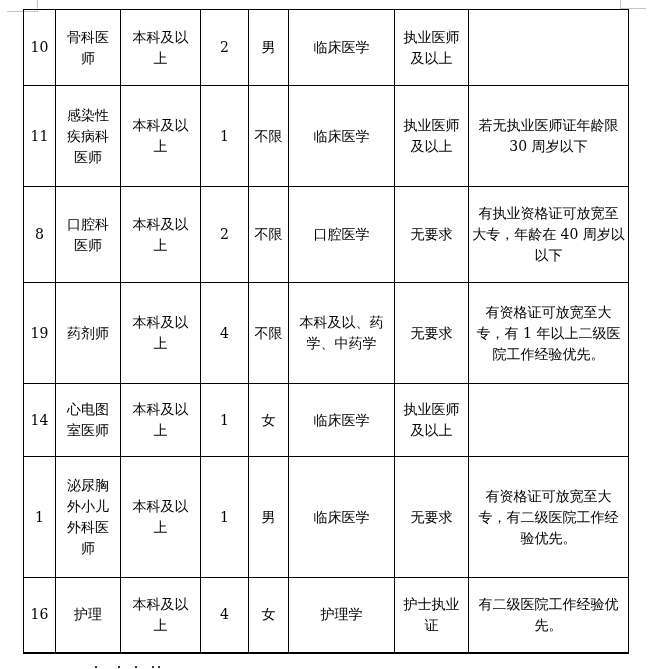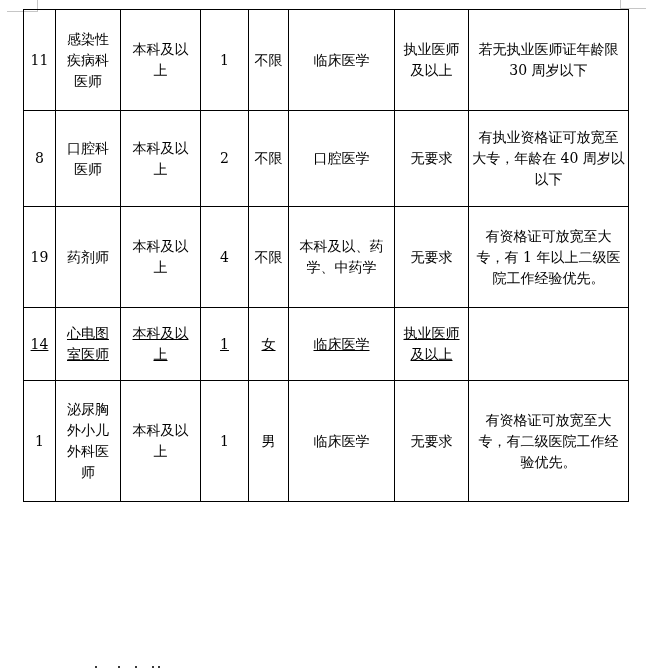--- a/index.html
+++ b/index.html
@@ -27,21 +27,21 @@
     font-size: 14px;
     line-height: 1.5;
     white-space: pre-line;
     padding: 0 1px;
     overflow: hidden;
   }
   tr.r0 { height: 76px; }
   tr.r1 { height: 101px; }
   tr.r2 { height: 96px; }
   tr.r3 { height: 101px; }
-  tr.r4 { height: 73px; text-decoration: underline; }
+  tr.r4 { height: 73px; }
   tr.r5 { height: 121px; }
   tr.r6 { height: 75px; }
   tr.r6 td { border-bottom-width: 2px; }
 
   
   .artifact { position: absolute; background: #c6c6c6; }
   .art-tl-v { left: 37px;  top: 0;   width: 1px;  height: 12px; }
   .art-tl-h { left: 7px;   top: 11px; width: 31px; height: 1px; }
   .art-tr-v { left: 620px; top: 0;   width: 1px;  height: 8px; }
   .art-tr-h { left: 620px; top: 8px; width: 26px; height: 1px; }
@@ -70,20 +70,33 @@
       <col style="width:32px">
       <col style="width:65px">
       <col style="width:80px">
       <col style="width:48px">
       <col style="width:40px">
       <col style="width:106px">
       <col style="width:74px">
       <col style="width:160px">
     </colgroup>
     <tbody>
+      <tr class="r0">
+        <td>10</td>
+        <td>骨科医
+师</td>
+        <td>本科及以
+上</td>
+        <td>2</td>
+        <td>男</td>
+        <td>临床医学</td>
+        <td>执业医师
+及以上</td>
+        <td></td>
+      </tr>
       <tr class="r1">
         <td>11</td>
         <td>感染性
 疾病科
 医师</td>
         <td>本科及以
 上</td>
         <td>1</td>
         <td>不限</td>
         <td>临床医学</td>
@@ -142,18 +155,31 @@
         <td>本科及以
 上</td>
         <td>1</td>
         <td>男</td>
         <td>临床医学</td>
         <td>无要求</td>
         <td>有资格证可放宽至大
 专，有二级医院工作经
 验优先。</td>
       </tr>
+      <tr class="r6">
+        <td>16</td>
+        <td>护理</td>
+        <td>本科及以
+上</td>
+        <td>4</td>
+        <td>女</td>
+        <td>护理学</td>
+        <td>护士执业
+证</td>
+        <td>有二级医院工作经验优
+先。</td>
+      </tr>
     </tbody>
   </table>
 
   <span class="cutoff-dots"></span>
 
 </div>
 
 </body></html>

